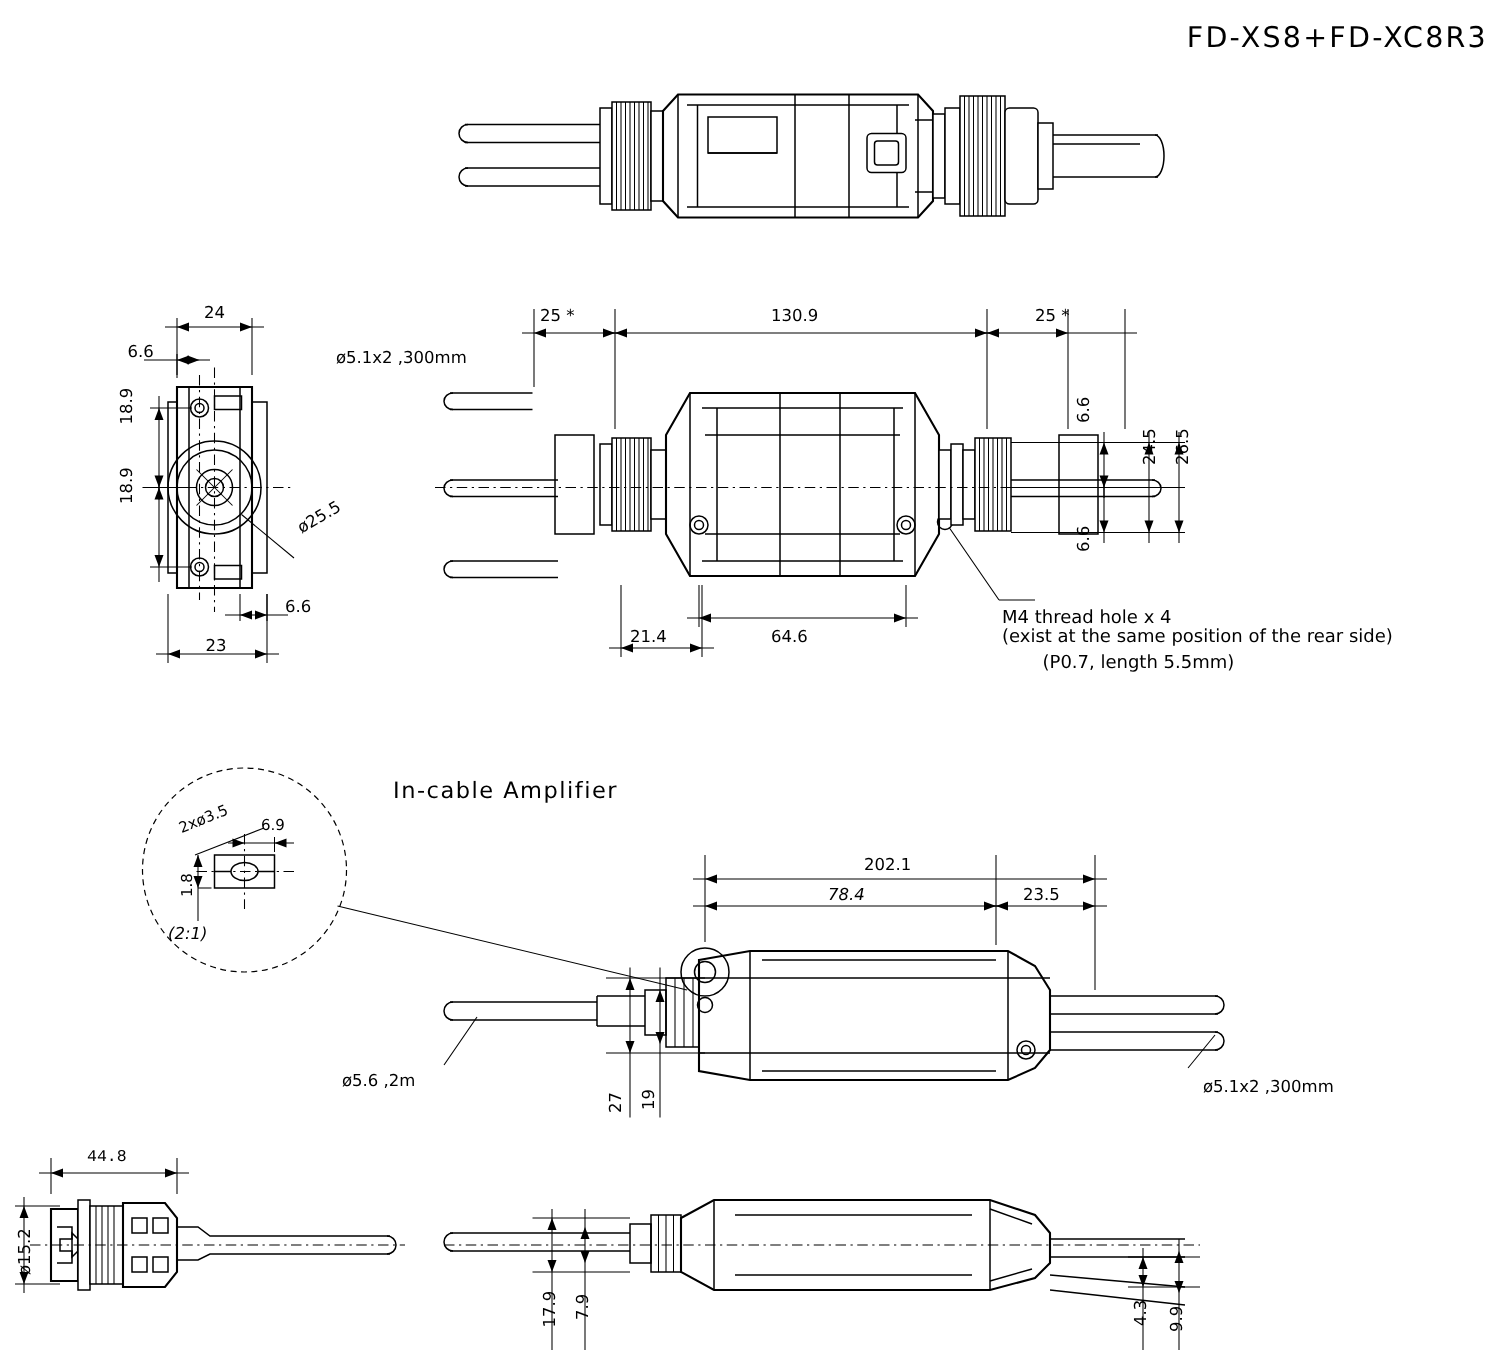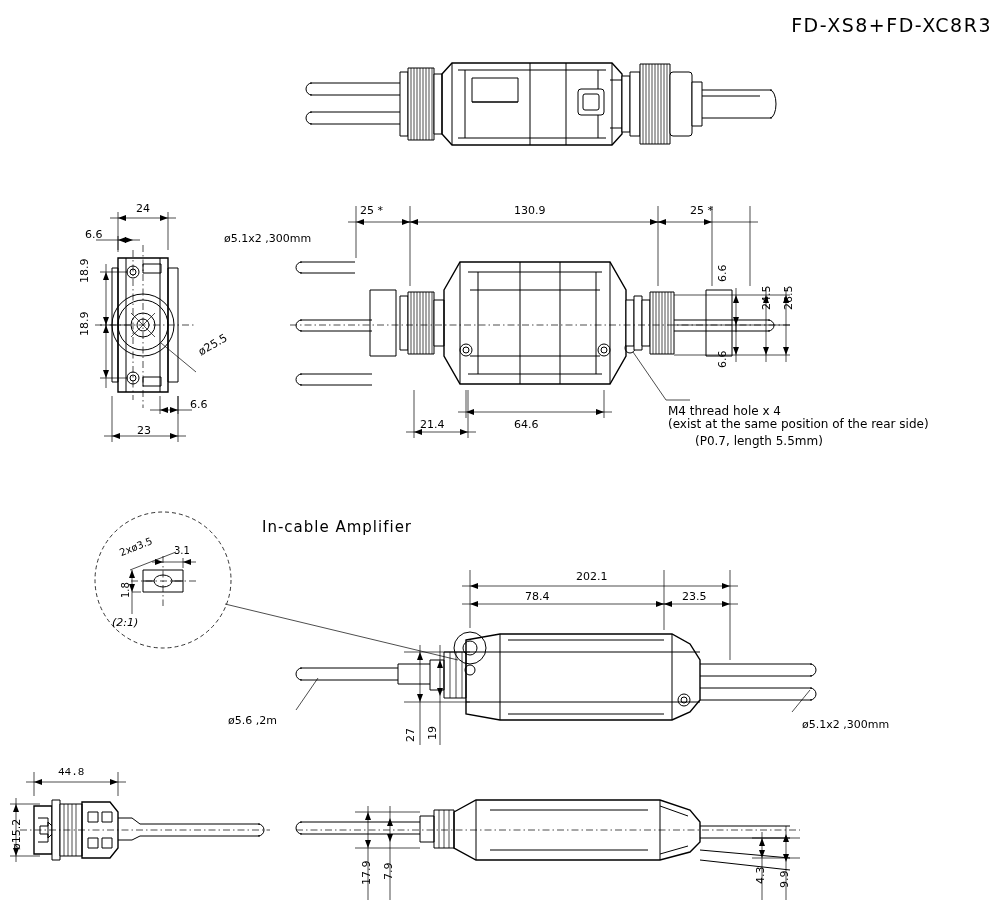--- a/index.html
+++ b/index.html
@@ -458,26 +458,26 @@
   <div style="position:absolute;left:224px;top:232px;" class="t dim">ø5.1x2 ,300mm</div>
 
   <div style="position:absolute;left:668px;top:404px;" class="t note">M4 thread hole x 4</div>
   <div style="position:absolute;left:668px;top:417px;" class="t note">(exist at the same position of the rear side)</div>
   <div style="position:absolute;left:668px;top:434px;margin-left:27px;" class="t note">(P0.7, length  5.5mm)</div>
 
 
   <div style="position:absolute;left:262px;top:518px;" class="t label">In-cable Amplifier</div>
 
   <div style="position:absolute;left:118px;top:548px;transform:rotate(-22deg);transform-origin:left top;" class="t dim-sm">2xø3.5</div>
-  <div style="position:absolute;left:174px;top:545px;" class="t dim-sm">3.1</div>
+  <div style="position:absolute;left:174px;top:545px;" class="t dim-sm">6.9</div>
   <div style="position:absolute;left:120px;top:598px;transform:rotate(-90deg);transform-origin:left top;" class="t dim-sm">1.8</div>
   <div style="position:absolute;left:112px;top:616px;font-style:italic;" class="t dim">(2:1)</div>
 
   <div style="position:absolute;left:576px;top:570px;" class="t dim">202.1</div>
-  <div style="position:absolute;left:525px;top:590px;" class="t dim">78.4</div>
+  <div style="position:absolute;left:552px;top:590px;font-style:italic;" class="t dim">78.4</div>
   <div style="position:absolute;left:682px;top:590px;" class="t dim">23.5</div>
   <div style="position:absolute;left:404px;top:742px;transform:rotate(-90deg);transform-origin:left top;" class="t dim">27</div>
   <div style="position:absolute;left:426px;top:740px;transform:rotate(-90deg);transform-origin:left top;" class="t dim">19</div>
   <div style="position:absolute;left:228px;top:714px;" class="t dim">ø5.6 ,2m</div>
   <div style="position:absolute;left:802px;top:718px;" class="t dim">ø5.1x2 ,300mm</div>
 
   <div style="position:absolute;left:58px;top:766px;font-family:Liberation Mono, monospace;" class="t dim">44.8</div>
   <div style="position:absolute;left:10px;top:850px;transform:rotate(-90deg);transform-origin:left top;" class="t dim">ø15.2</div>
   <div style="position:absolute;left:360px;top:885px;transform:rotate(-90deg);transform-origin:left top;" class="t dim">17.9</div>
   <div style="position:absolute;left:382px;top:880px;transform:rotate(-90deg);transform-origin:left top;" class="t dim">7.9</div>

